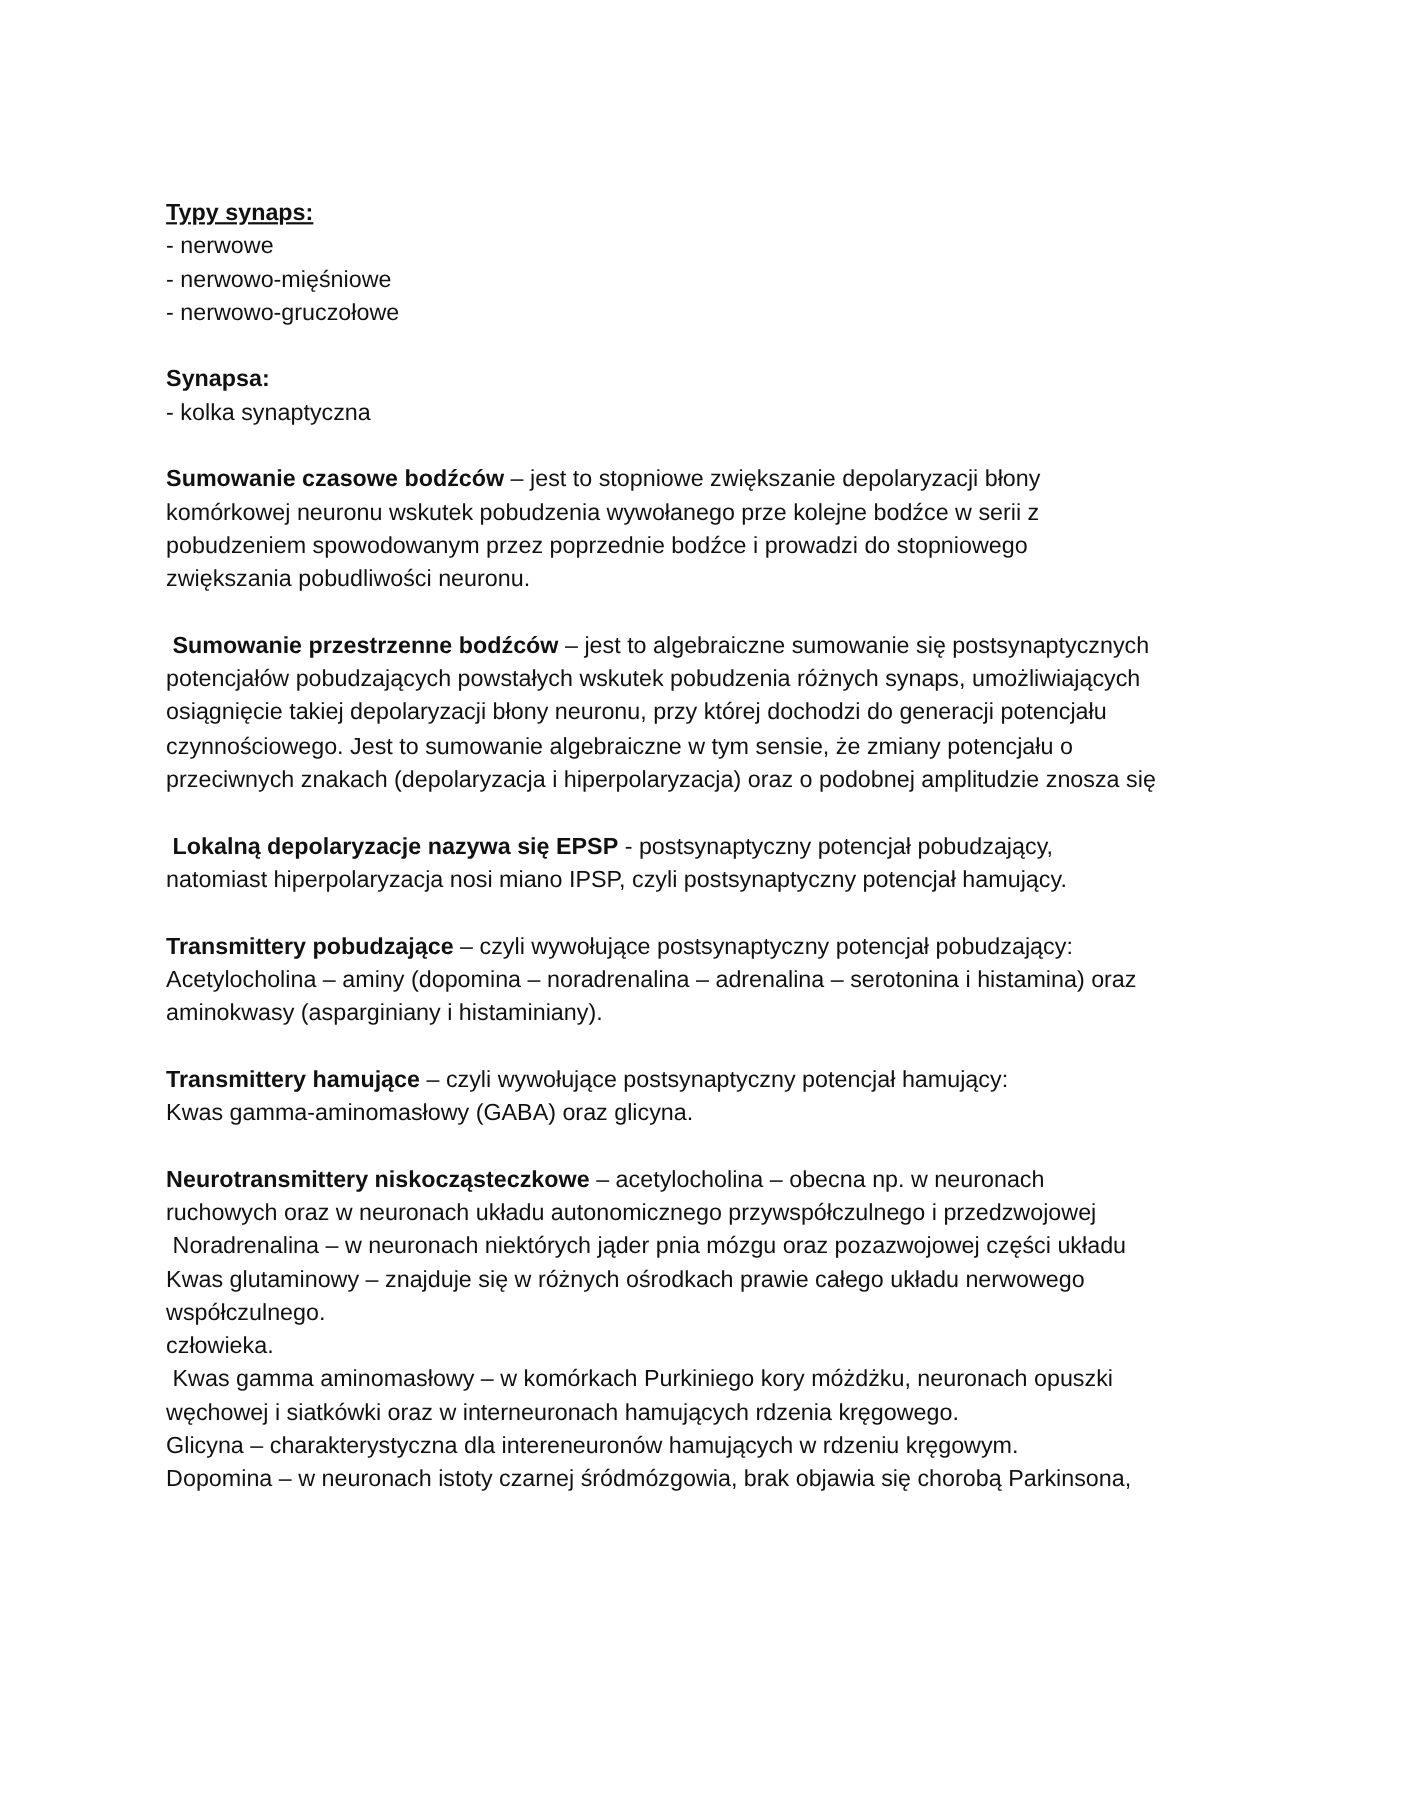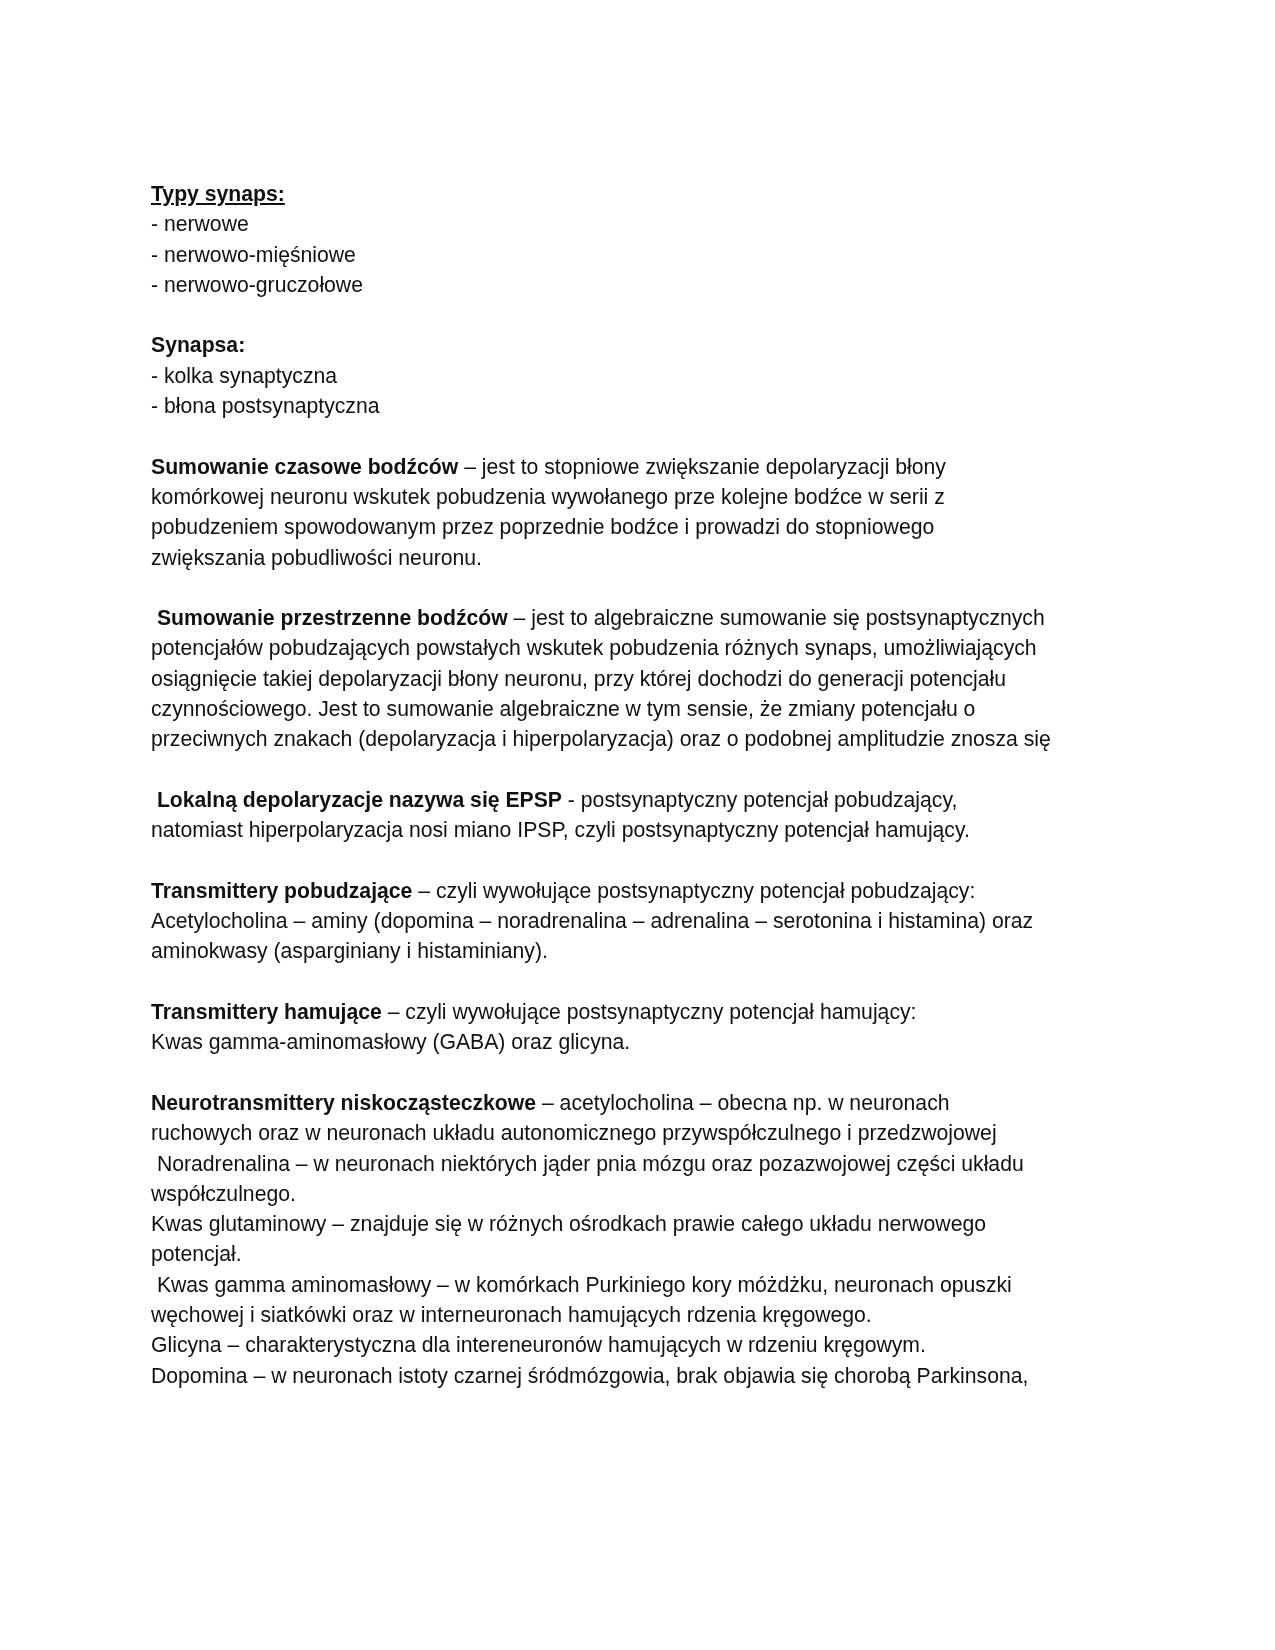--- a/index.html
+++ b/index.html
@@ -42,21 +42,20 @@
     <p class="line b u">Typy synaps:</p>
     <p class="line">- nerwowe</p>
     <p class="line">- nerwowo-mięśniowe</p>
     <p class="line">- nerwowo-gruczołowe</p>
   </div>
   <div class="gap"></div>
 
   <div>
     <p class="line b">Synapsa:</p>
     <p class="line">- kolka synaptyczna</p>
-    <p class="line">- błona postsynaptyczna</p>
   </div>
   <div class="gap"></div>
 
   <div>
     <p class="line"><span class="b">Sumowanie czasowe bodźców</span><span> – jest to stopniowe zwiększanie depolaryzacji błony</span></p>
     <p class="line">komórkowej neuronu wskutek pobudzenia wywołanego prze kolejne bodźce w serii z</p>
     <p class="line">pobudzeniem spowodowanym przez poprzednie bodźce i prowadzi do stopniowego</p>
     <p class="line">zwiększania pobudliwości neuronu.</p>
   </div>
   <div class="gap"></div>
@@ -86,22 +85,22 @@
   <div>
     <p class="line"><span class="b">Transmittery hamujące</span><span> – czyli wywołujące postsynaptyczny potencjał hamujący:</span></p>
     <p class="line">Kwas gamma-aminomasłowy (GABA) oraz glicyna.</p>
   </div>
   <div class="gap"></div>
 
   <div>
     <p class="line"><span class="b">Neurotransmittery niskocząsteczkowe</span><span> – acetylocholina – obecna np. w neuronach</span></p>
     <p class="line">ruchowych oraz w neuronach układu autonomicznego przywspółczulnego i przedzwojowej</p>
     <p class="line"> Noradrenalina – w neuronach niektórych jąder pnia mózgu oraz pozazwojowej części układu</p>
+    <p class="line">Kwas glutaminowy – znajduje się w różnych ośrodkach prawie całego układu nerwowego</p>
     <p class="line">współczulnego.</p>
-    <p class="line">Kwas glutaminowy – znajduje się w różnych ośrodkach prawie całego układu nerwowego</p>
-    <p class="line">potencjał.</p>
+    <p class="line">człowieka.</p>
     <p class="line"> Kwas gamma aminomasłowy – w komórkach Purkiniego kory móżdżku, neuronach opuszki</p>
     <p class="line">węchowej i siatkówki oraz w interneuronach hamujących rdzenia kręgowego.</p>
     <p class="line">Glicyna – charakterystyczna dla intereneuronów hamujących w rdzeniu kręgowym.</p>
     <p class="line">Dopomina – w neuronach istoty czarnej śródmózgowia, brak objawia się chorobą Parkinsona,</p>
   </div>
 
 </div>
 
 </body></html>

